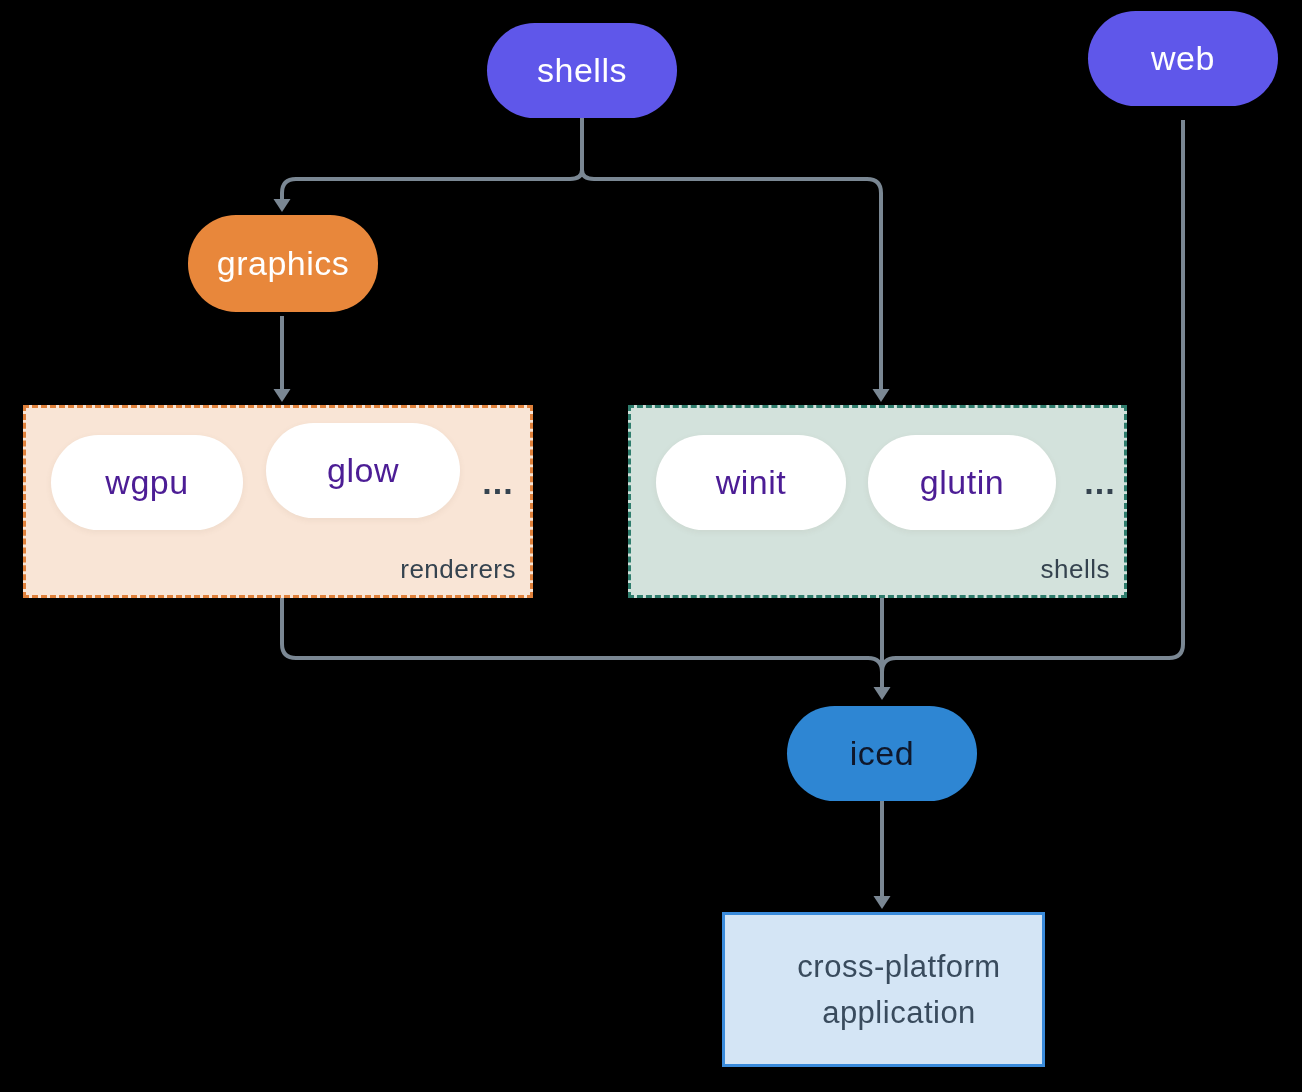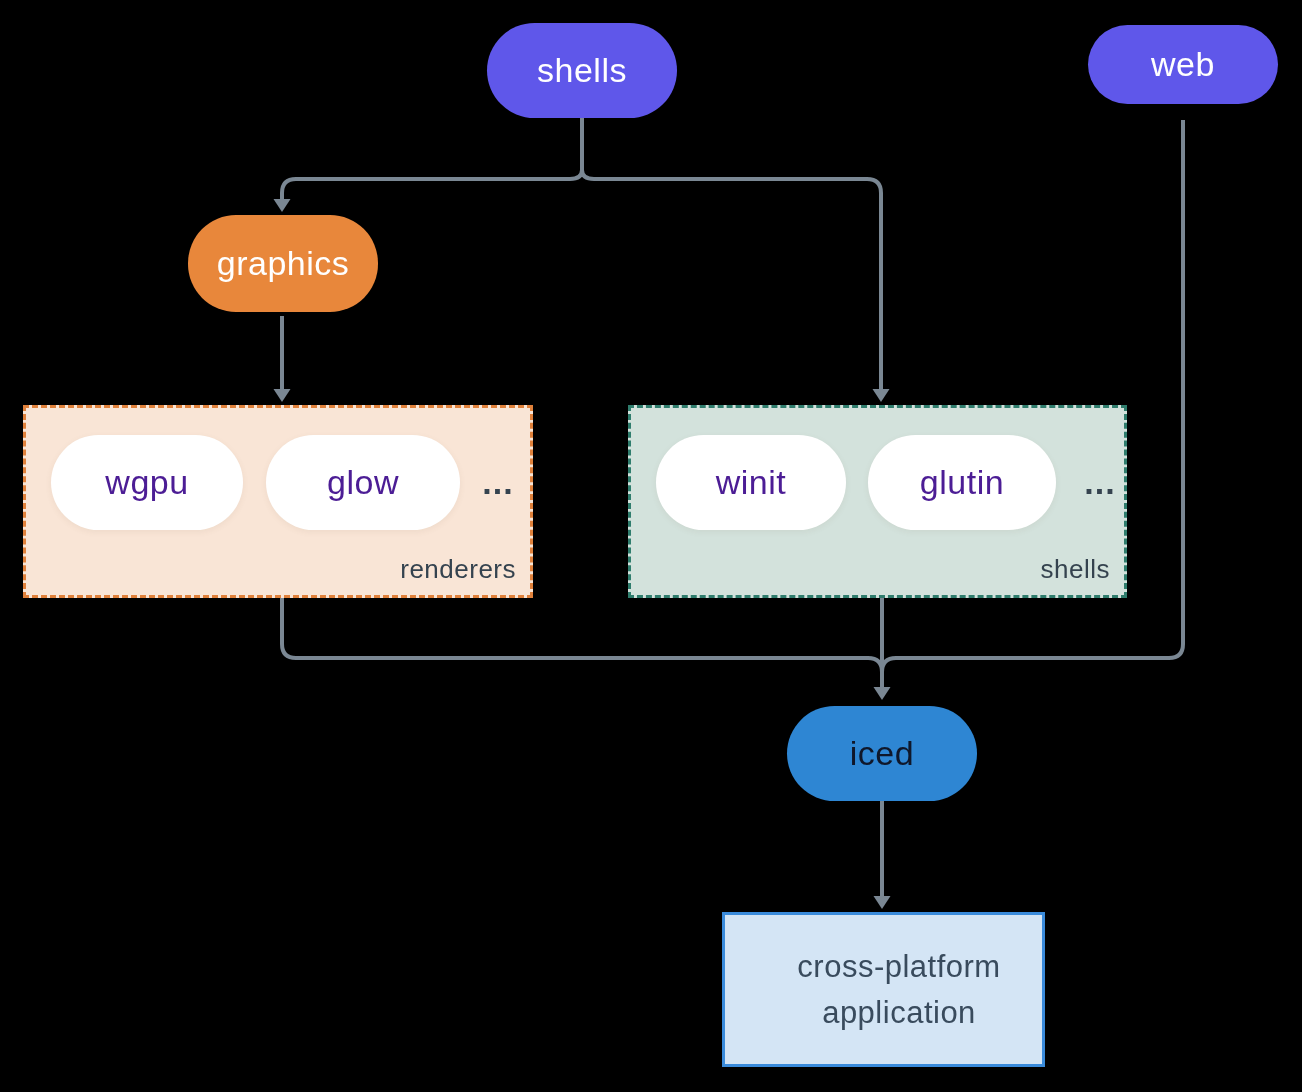--- a/index.html
+++ b/index.html
@@ -113,33 +113,33 @@
     <polygon class="arrowhead" points="873.5,687 890.5,687 882,700"></polygon>
 
     <path class="edge" d="M 882 801 L 882 896"></path>
     <polygon class="arrowhead" points="873.5,896 890.5,896 882,909"></polygon>
   </svg>
 
   <div class="pill pill-purple" style="left:487px; top:23px; width:190px; height:95px;">
     <span>shells</span>
   </div>
 
-  <div class="pill pill-purple" style="left:1088px; top:25px; width:190px; height:79px;">
+  <div class="pill pill-purple" style="left:1088px; top:11px; width:190px; height:95px;">
     <span>web</span>
   </div>
 
   <div class="pill pill-orange" style="left:188px; top:215px; width:190px; height:97px;">
     <span>graphics</span>
   </div>
 
   <div class="group group-renderers" style="left:23px; top:405px; width:510px; height:193px;">
     <div class="pill pill-white" style="left:25px; top:27px; width:192px; height:95px;">
       <span>wgpu</span>
     </div>
-    <div class="pill pill-white" style="left:240px; top:27px; width:194px; height:95px;">
+    <div class="pill pill-white" style="left:240px; top:15px; width:194px; height:95px;">
       <span>glow</span>
     </div>
     <span class="ellipsis" style="left:449px; top:27px; width:46px; height:95px;">...</span>
     <span class="group-label">renderers</span>
   </div>
 
   <div class="group group-shells" style="left:628px; top:405px; width:499px; height:193px;">
     <div class="pill pill-white" style="left:25px; top:27px; width:190px; height:95px;">
       <span>winit</span>
     </div>

